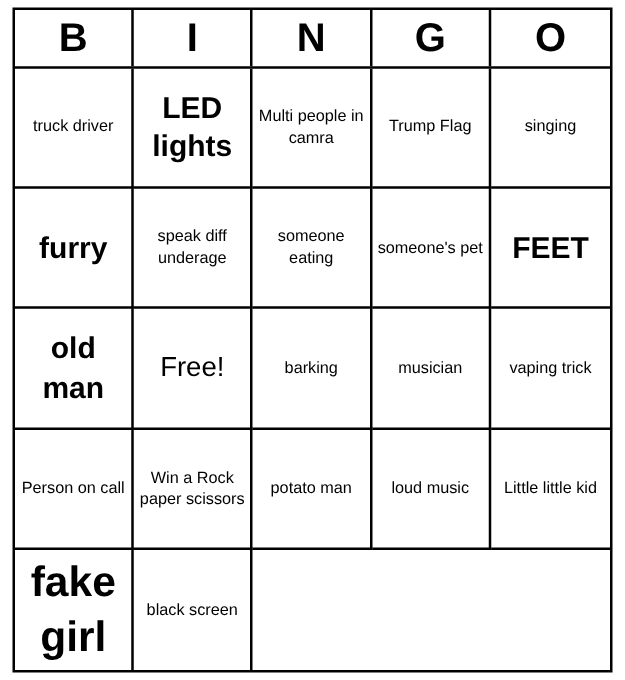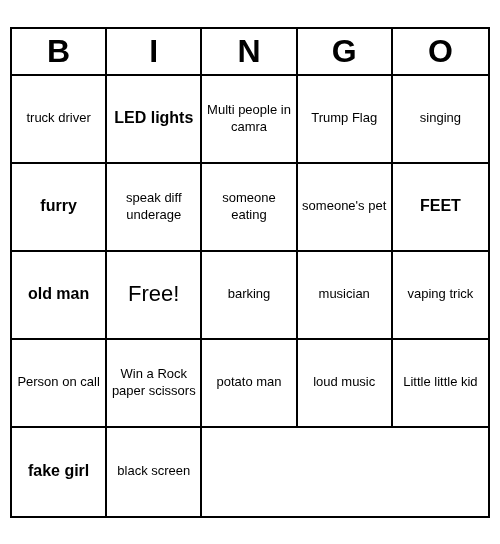--- a/index.html
+++ b/index.html
@@ -66,31 +66,31 @@
     .bingo-cell:nth-child(5n) {
       border-right: none;
       text-align: right;
     }
 
     .bingo-cell:nth-child(n+21) {
       border-bottom: none;
     }
 
     .bingo-cell.large-text {
-      font-size: 16px;
+      font-size: 24px;
       font-weight: bold;
     }
 
     .bingo-cell.free {
       font-size: 22px;
       font-weight: normal;
     }
 
     .bingo-cell.extra-large {
-      font-size: 16px;
+      font-size: 34px;
       font-weight: bold;
     }
   </style>
 </head>
 <body>
 
 <div class="bingo-container">
   <div class="bingo-header">
 
   <div class="bingo-header-cell">B</div>

